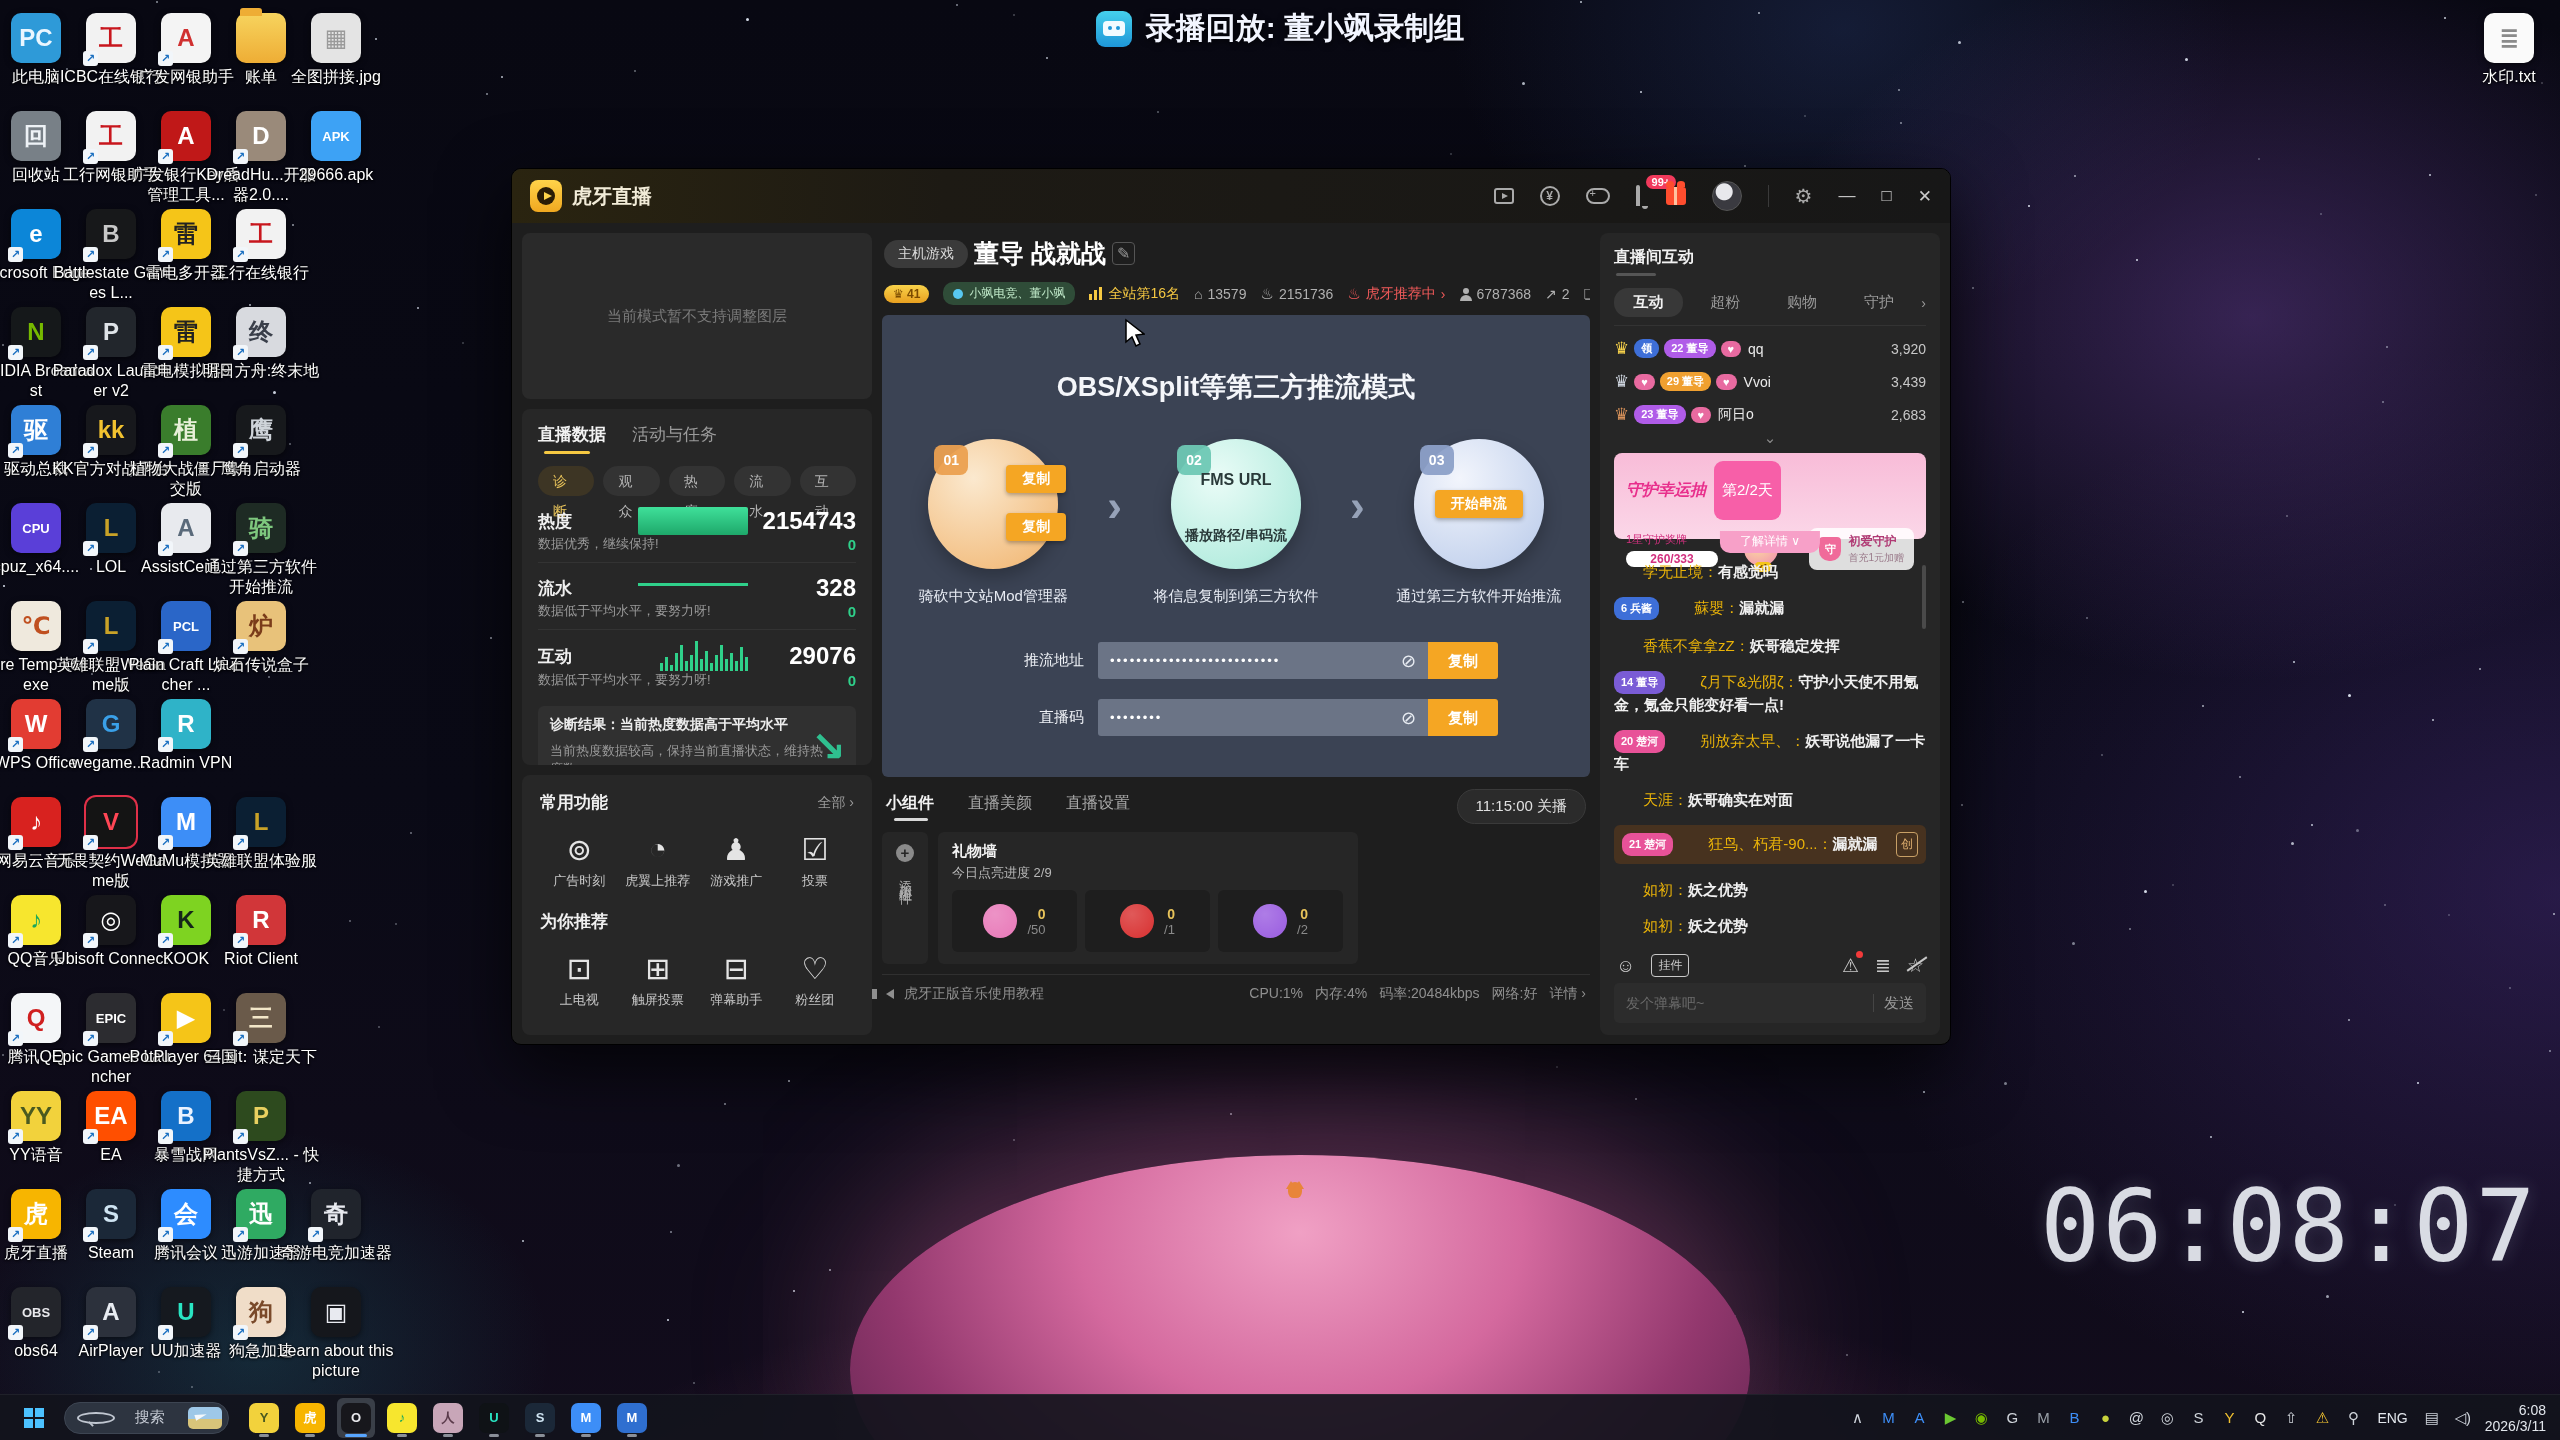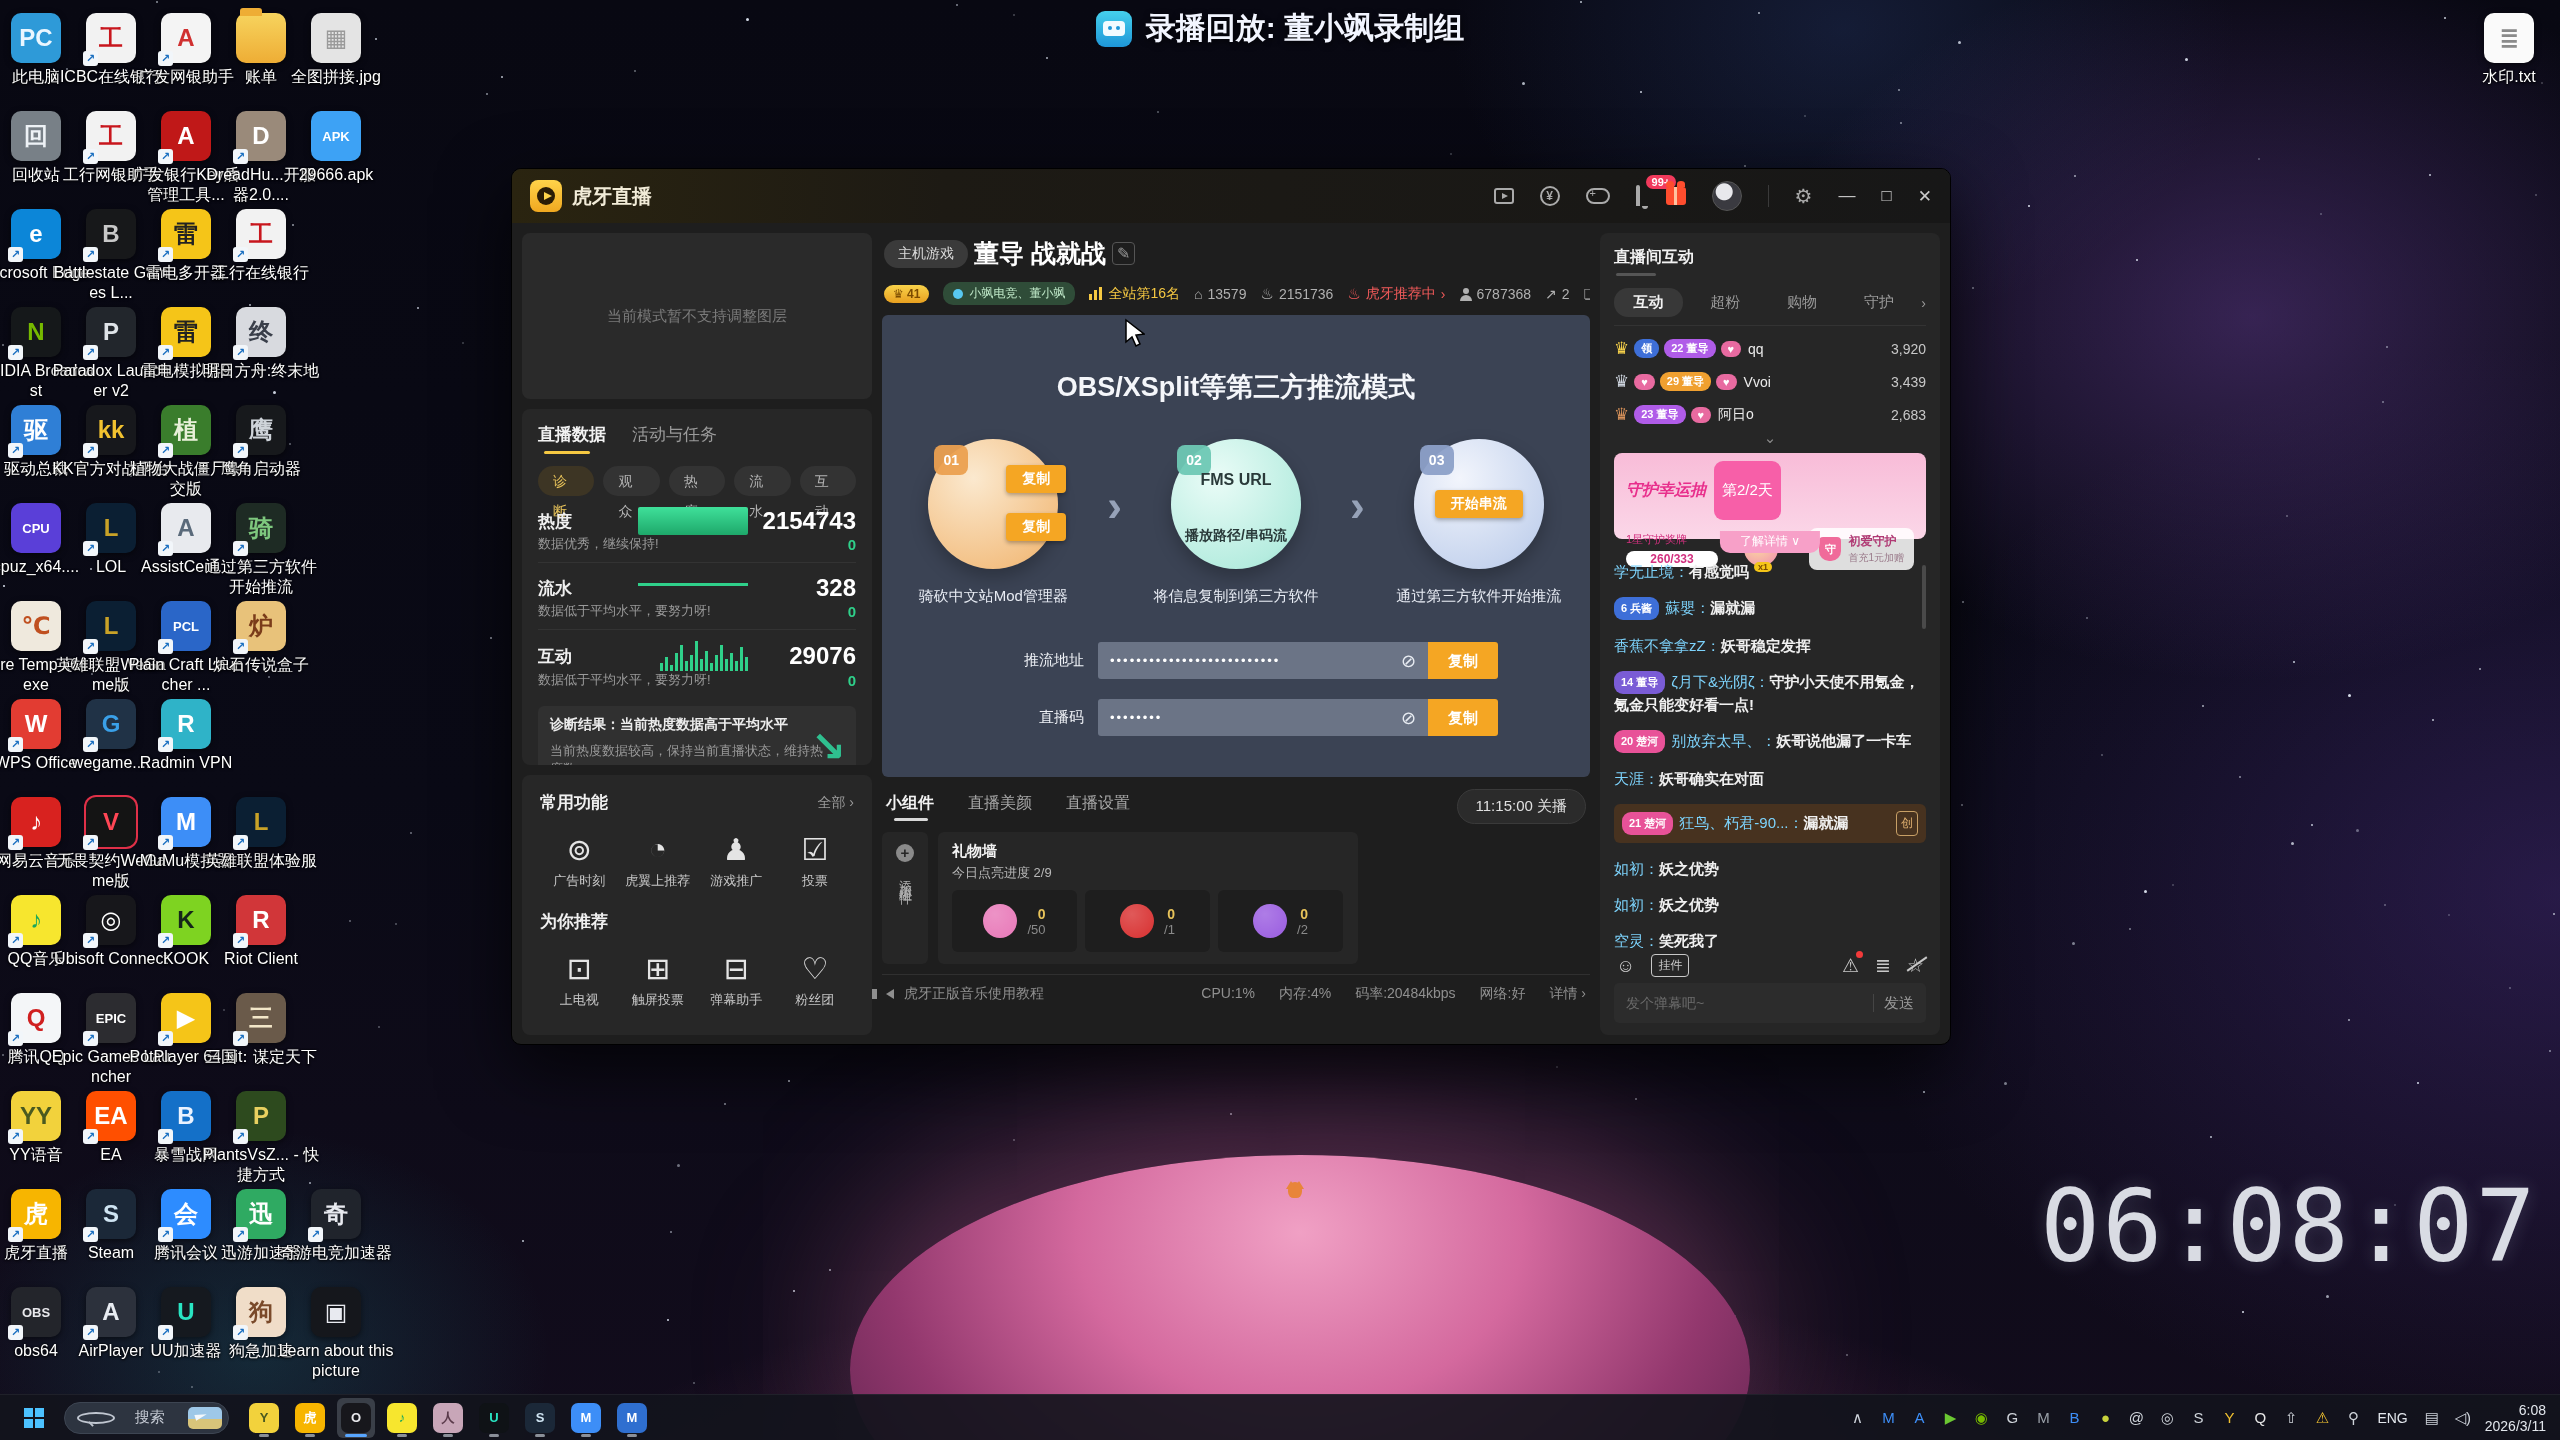--- a/index.html
+++ b/index.html
@@ -233,21 +233,21 @@
   .gw-tile { width:125px; height:62px; background:#1e1e1e; border-radius:6px; display:flex; align-items:center;
     justify-content:center; gap:10px; }
   .orb { width:34px; height:34px; border-radius:50%; }
   .gw-n { color:#e8c35a; font-size:14px; font-weight:bold; text-align:right; }
   .gw-d { color:#8a8a8a; font-size:13px; }
   .statusbar { margin-top:10px; border-top:1px solid #303030; height:38px; display:flex; align-items:center;
     color:#8f8f8f; font-size:14px; gap:26px; padding:0 4px; }
   .spk { width:0; height:0; border-top:5px solid transparent; border-bottom:5px solid transparent;
     border-right:8px solid #8f8f8f; position:relative; margin-right:-16px; }
   .spk:after { content:""; position:absolute; left:-14px; top:-5px; width:5px; height:10px; background:#8f8f8f; }
-  .sb-right { margin-left:auto; display:flex; gap:24px; }
+  .sb-right { margin-left:auto; display:flex; gap:12px; }
 
   
   .col-right { width:340px; flex:none; background:#262626; border-radius:8px; padding:14px 14px 12px;
     display:flex; flex-direction:column; position:relative; }
   .r-title { color:#f2f2f2; font-size:16px; font-weight:bold; padding-bottom:8px; position:relative; }
   .r-title:after { content:""; position:absolute; left:2px; bottom:0; width:40px; height:3px; background:#555;
     border-radius:2px; }
   .r-tabs { display:flex; align-items:center; margin-top:12px; border-bottom:1px solid #333;
     padding-bottom:8px; gap:8px; }
   .r-tab { flex:1; text-align:center; color:#9a9a9a; font-size:15px; padding:5px 0; border-radius:14px; }
@@ -279,21 +279,21 @@
   .gd-shield { width:22px; height:24px; background:#f06a9a; border-radius:4px 4px 10px 10px; color:#fff;
     font-size:11px; text-align:center; line-height:24px; font-weight:bold; }
   .gd-rt { color:#b03a74; font-size:12px; font-weight:bold; }
   .gd-rs { color:#9a7a8a; font-size:10px; margin-top:1px; }
   .gd-more { position:absolute; left:50%; bottom:-14px; transform:translateX(-50%); background:#f7a0c8;
     color:#fff; font-size:12px; padding:2px 20px 3px; border-radius:0 0 10px 10px; }
   .msgs { flex:1; margin-top:22px; overflow:hidden; position:relative; }
   .msg { margin-bottom:15px; font-size:15px; line-height:21px; }
   .msg .mb { display:inline-block; color:#fff; font-size:11px; font-weight:bold; border-radius:9px;
     padding:1px 7px; margin-right:6px; vertical-align:1px; white-space:nowrap; }
-  .msg .mn { color:#7dd3fc; }
+  .msg .mn { color:#eab308;margin-left:29px; }
   .msg .mt { color:#f0f0f0; font-weight:bold; }
   .msg.hl { background:#47321f; border-radius:6px; padding:7px 8px; display:flex; align-items:center; }
   .msg.hl .mi { margin-left:auto; border:1px solid #c8a066; color:#e0b070; font-size:12px; border-radius:4px;
     padding:1px 4px; }
   .r-scroll { position:absolute; right:0; top:4px; width:4px; height:64px; background:#4a4a4a; border-radius:2px; }
   .r-tools { display:flex; align-items:center; gap:16px; padding:6px 2px; color:#c8c8c8; }
   .tool { font-size:19px; position:relative; }
   .tool.pendant { font-size:12px; border:1px solid #c8c8c8; border-radius:4px; padding:2px 6px; }
   .tool .reddot { position:absolute; right:-4px; top:-3px; width:7px; height:7px; border-radius:50%;
     background:#f23a3a; }

